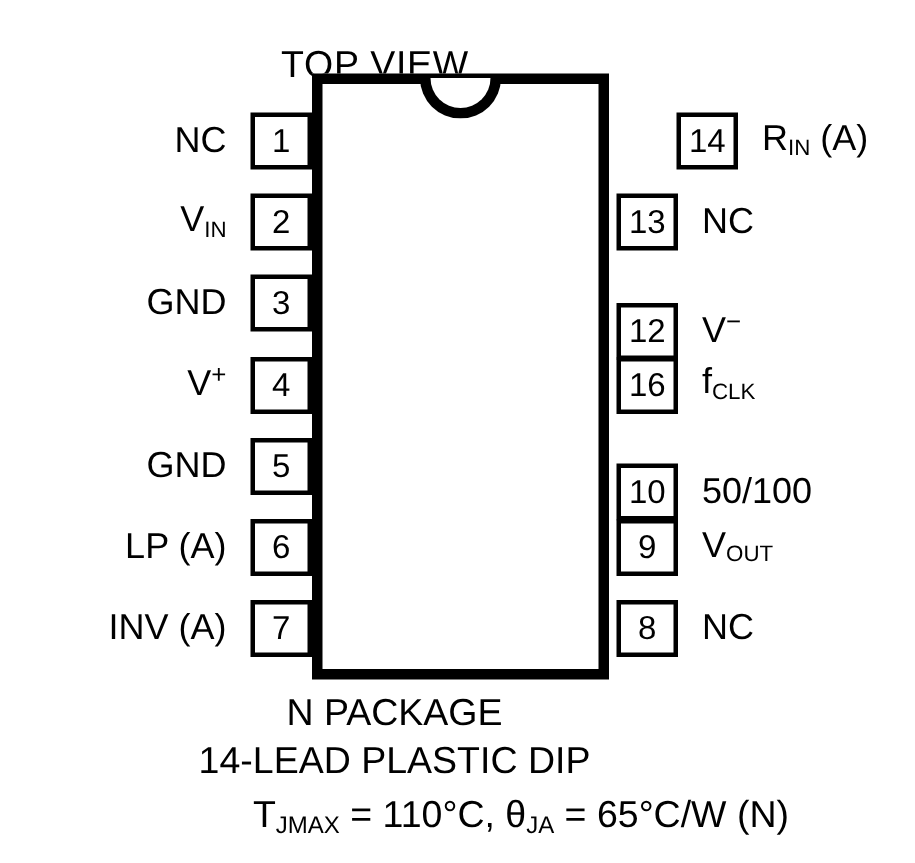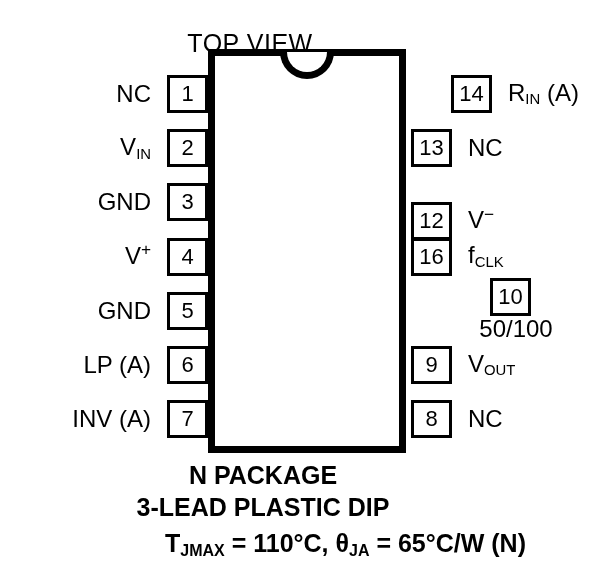--- a/index.html
+++ b/index.html
@@ -114,21 +114,20 @@
     top: -0.48em;
   }
 
   
   .caption {
     position: absolute;
     left: 0;
     width: 526px;
     text-align: center;
     white-space: nowrap;
-    font-weight: bold;
   }
   .caption-line1 { top: 460px; font-size: 25px; line-height: 30px; }
   .caption-line2 { top: 492px; font-size: 25px; line-height: 30px; }
   .caption-line3 { top: 527px; font-size: 25px; line-height: 32px; text-align: right; }
 
   .caption sub {
     font-size: 0.64em;
     vertical-align: baseline;
     position: relative;
     top: 0.28em;
@@ -185,31 +184,31 @@
         <div class="pin-label">NC</div>
       </div>
       <div class="pin-row right" style="top: 183.4px; margin-top: 19px;">
         <div class="pin-box">12</div>
         <div class="pin-label">V<sup>−</sup></div>
       </div>
       <div class="pin-row right" style="top: 237.6px;">
         <div class="pin-box">16</div>
         <div class="pin-label">f<sub>CLK</sub></div>
       </div>
-      <div class="pin-row right" style="top: 278px; flex-direction: column;">
+      <div class="pin-row right" style="top: 309px;">
         <div class="pin-box">10</div>
         <div class="pin-label">50/100</div>
       </div>
       <div class="pin-row right" style="top: 346px;">
         <div class="pin-box">9</div>
         <div class="pin-label">V<sub>OUT</sub></div>
       </div>
       <div class="pin-row right" style="top: 400.2px;">
         <div class="pin-box">8</div>
         <div class="pin-label">NC</div>
       </div>
     </div>
 
   <div class="caption caption-line1">N PACKAGE</div>
-  <div class="caption caption-line2">3-LEAD PLASTIC DIP</div>
+  <div class="caption caption-line2">14-LEAD PLASTIC DIP</div>
   <div class="caption caption-line3">T<sub>JMAX</sub> = 110°C, θ<sub>JA</sub> = 65°C/W (N)</div>
 
 </div>
 
 </body></html>

